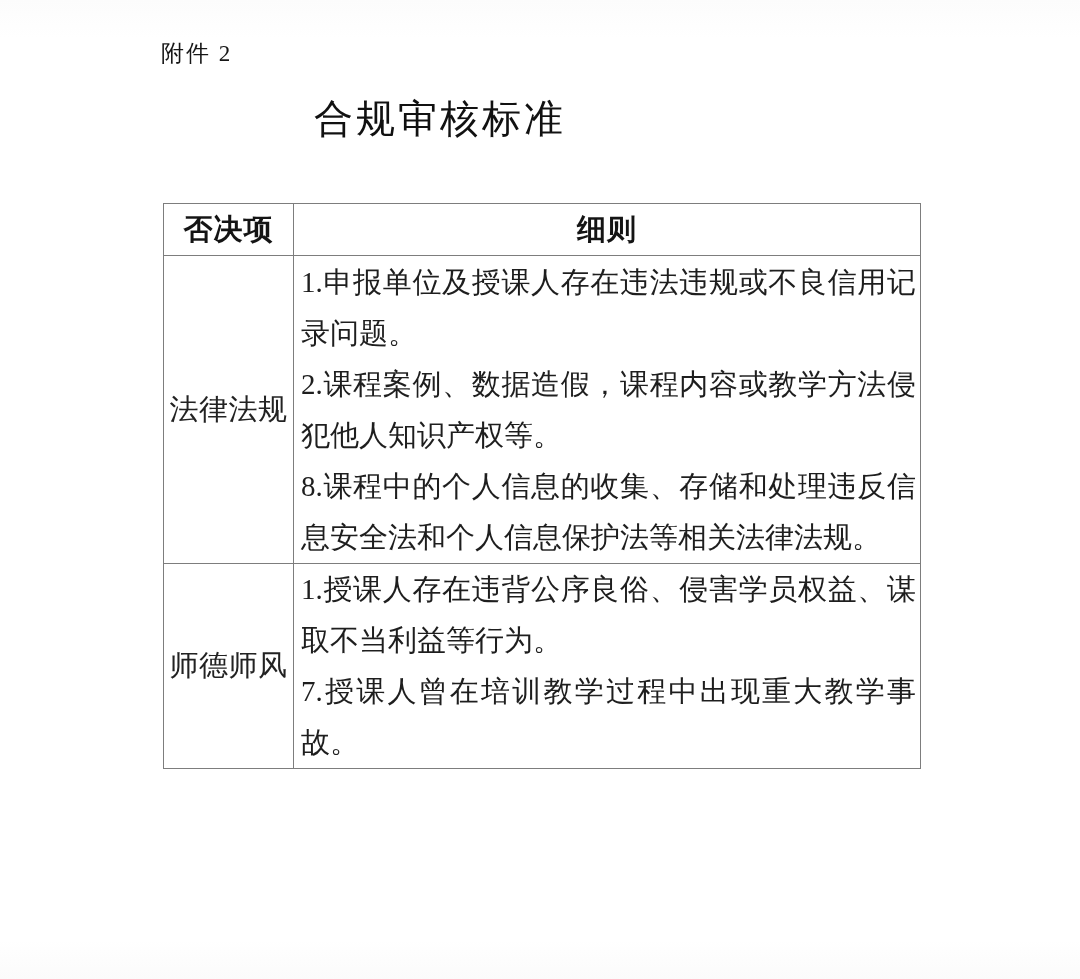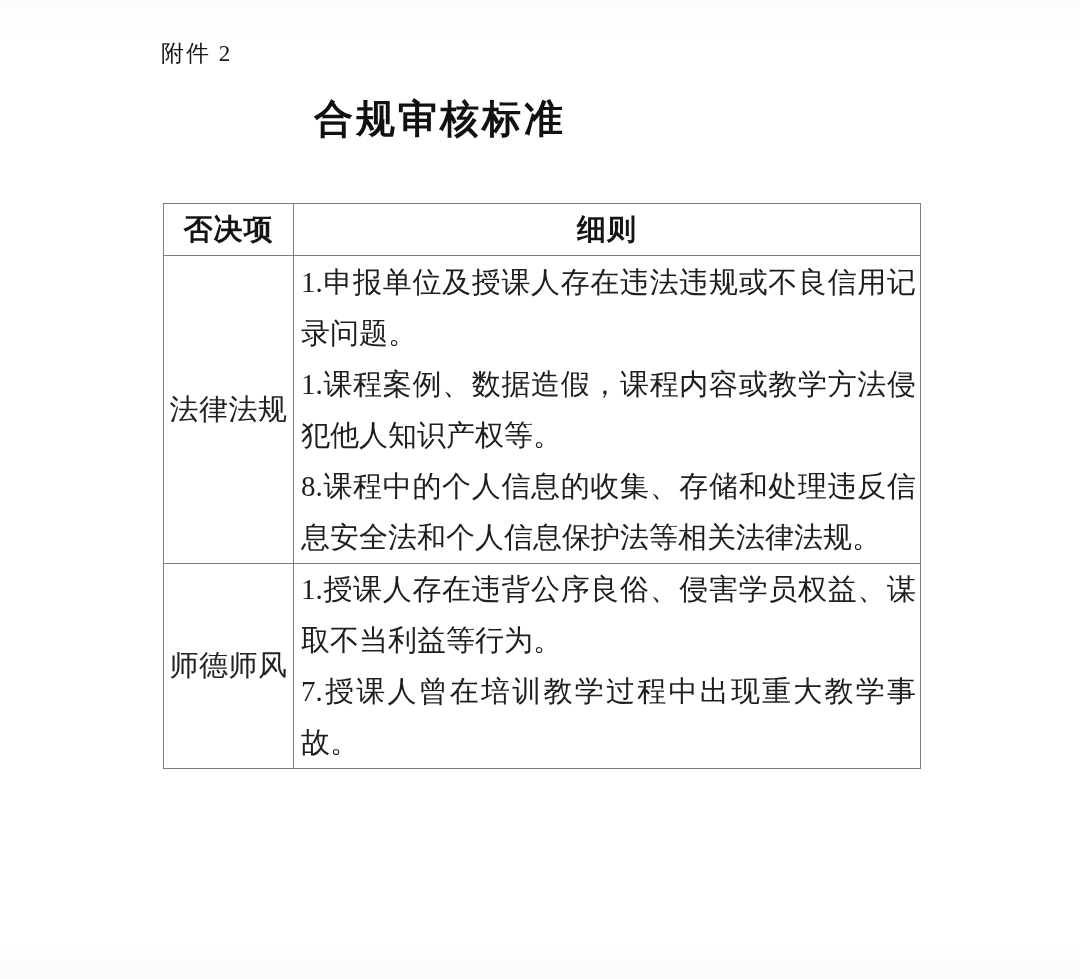--- a/index.html
+++ b/index.html
@@ -25,21 +25,21 @@
     letter-spacing: 2px;
     color: #161616;
   }
   .title {
     position: absolute;
     left: 0;
     top: 92px;
     width: 880px;
     text-align: center;
     font-size: 39px;
-    font-weight: bold;
+    font-weight: normal;
     letter-spacing: 3px;
     color: #111;
   }
   table.review-table {
     position: absolute;
     left: 163px;
     top: 203px;
     width: 757px;
     border-collapse: collapse;
     table-layout: fixed;
@@ -98,21 +98,21 @@
         <th>否决项</th>
         <th>细则</th>
       </tr>
     </thead>
     <tbody>
 
       <tr class="r-law">
         <td class="cat">法律法规</td>
         <td class="det">
           <p>1.申报单位及授课人存在违法违规或不良信用记录问题。</p>
-          <p>1.课程案例、数据造假，课程内容或教学方法侵犯他人知识产权等。</p>
+          <p>2.课程案例、数据造假，课程内容或教学方法侵犯他人知识产权等。</p>
           <p>8.课程中的个人信息的收集、存储和处理违反信息安全法和个人信息保护法等相关法律法规。</p>
         </td>
       </tr>
 
       <tr class="r-ethics">
         <td class="cat">师德师风</td>
         <td class="det">
           <p>1.授课人存在违背公序良俗、侵害学员权益、谋取不当利益等行为。</p>
           <p>7.授课人曾在培训教学过程中出现重大教学事故。</p>
         </td>

